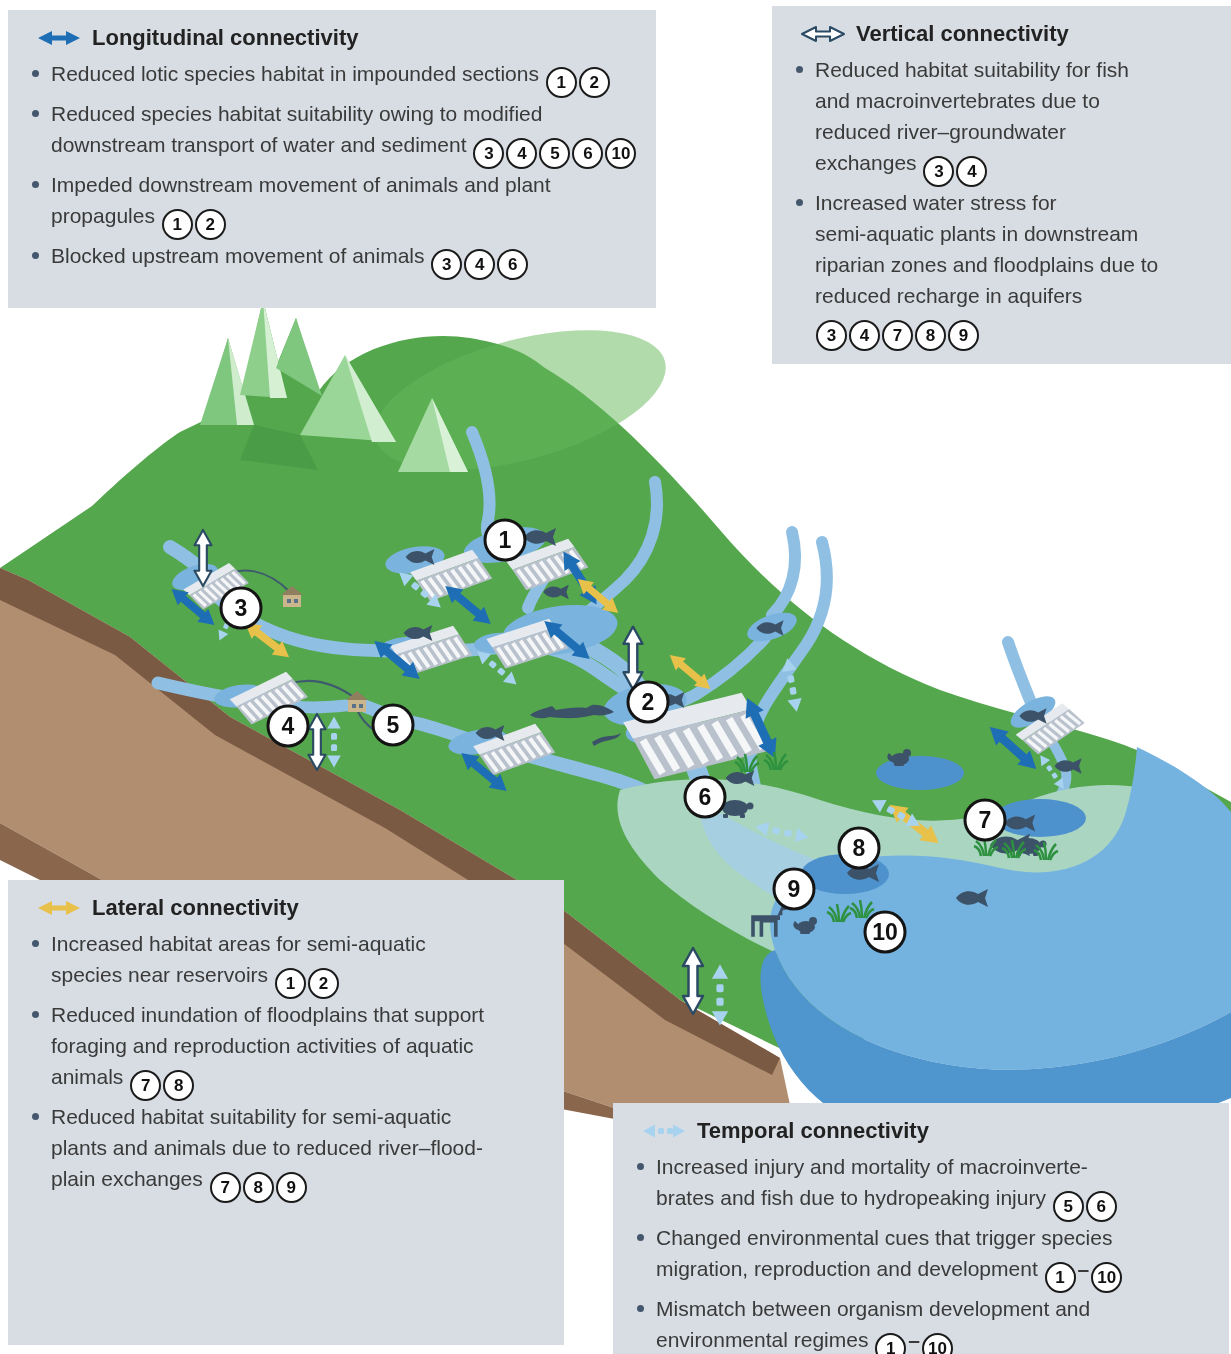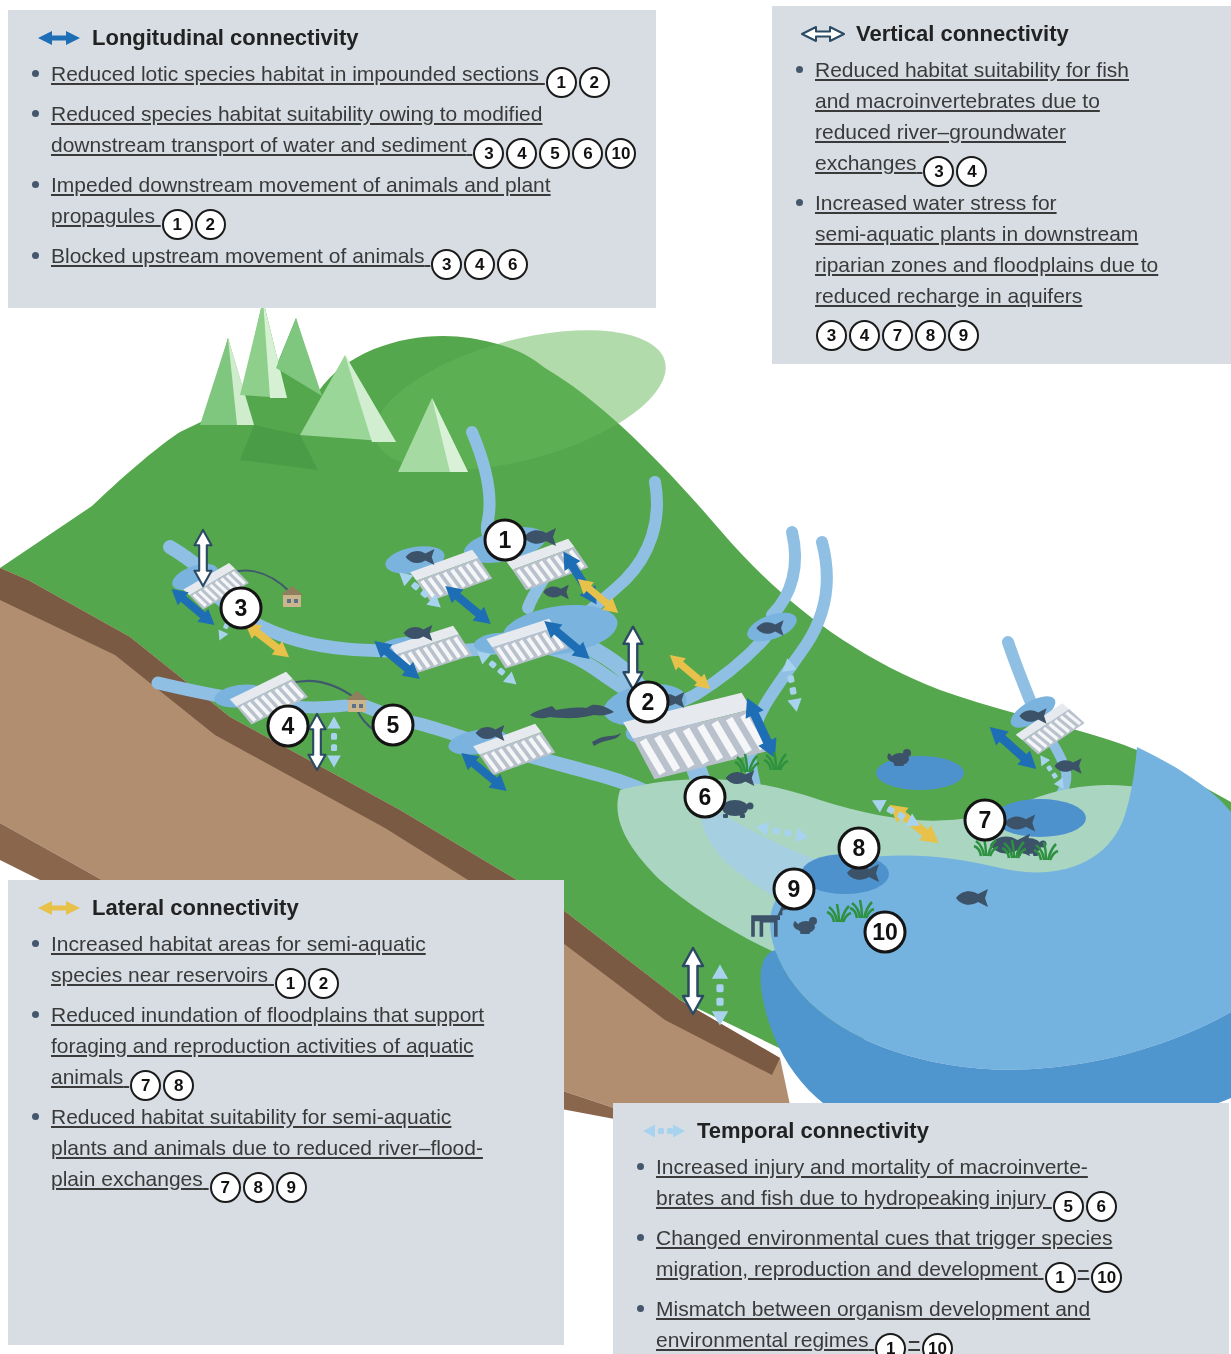--- a/index.html
+++ b/index.html
@@ -9,21 +9,21 @@
   .panel{position:absolute;background:var(--panel-bg,#d7dde3);padding:13px 18px 13px 16px;box-sizing:border-box;}
   .panel-tl{left:8px;top:10px;width:648px;min-height:298px;}
   .panel-tr{left:772px;top:6px;width:547px;min-height:352px;}
   .panel-bl{left:8px;top:880px;width:556px;min-height:465px;}
   .panel-br{left:613px;top:1103px;width:616px;min-height:244px;}
   .panel h2{display:flex;align-items:center;gap:10px;margin:2px 0 7px 12px;
             font-size:22px;font-weight:bold;color:#222;}
   .panel h2 svg{flex:0 0 auto;}
   .panel ul{list-style:none;margin:0;padding:0;}
   .panel li{position:relative;padding-left:27px;white-space:pre-line;
-            font-size:21px;line-height:31px;color:#3a3a3a;text-decoration:underline;}
+            font-size:21px;line-height:31px;color:#3a3a3a;}
   .panel li::before{content:"";position:absolute;left:8px;top:12px;width:7px;height:7px;
             border-radius:50%;background:#44576d;}
   .chip{display:inline-flex;align-items:center;justify-content:center;
         width:27px;height:27px;border:2.2px solid #1a1a1a;border-radius:50%;
         background:#fff;font-weight:bold;font-size:17px;line-height:1;color:#111;
         vertical-align:-7px;margin:0 1px;white-space:normal;}
   .dash{font-weight:bold;margin:0 1px;}
   .ic-long{fill:var(--c-long,#1d6eb4);}
   .ic-lat{fill:var(--c-lat,#e8c14b);}
   .ic-temp{fill:var(--c-temp,#a8d3ee);}

